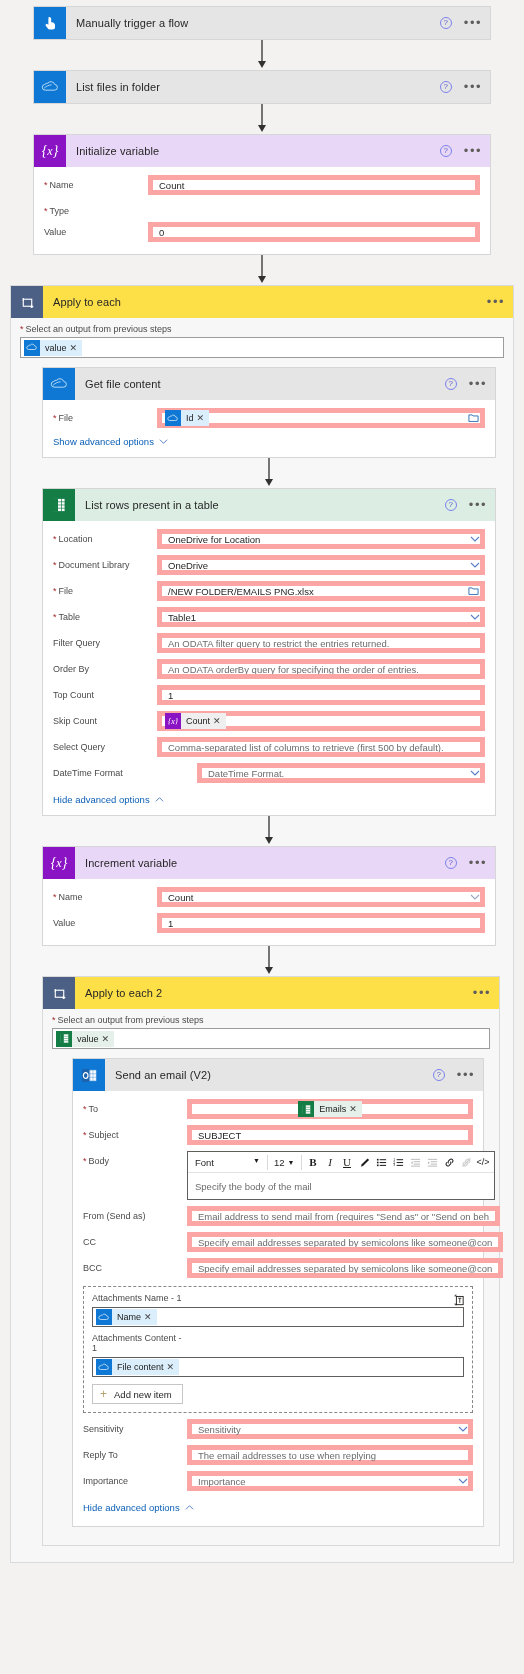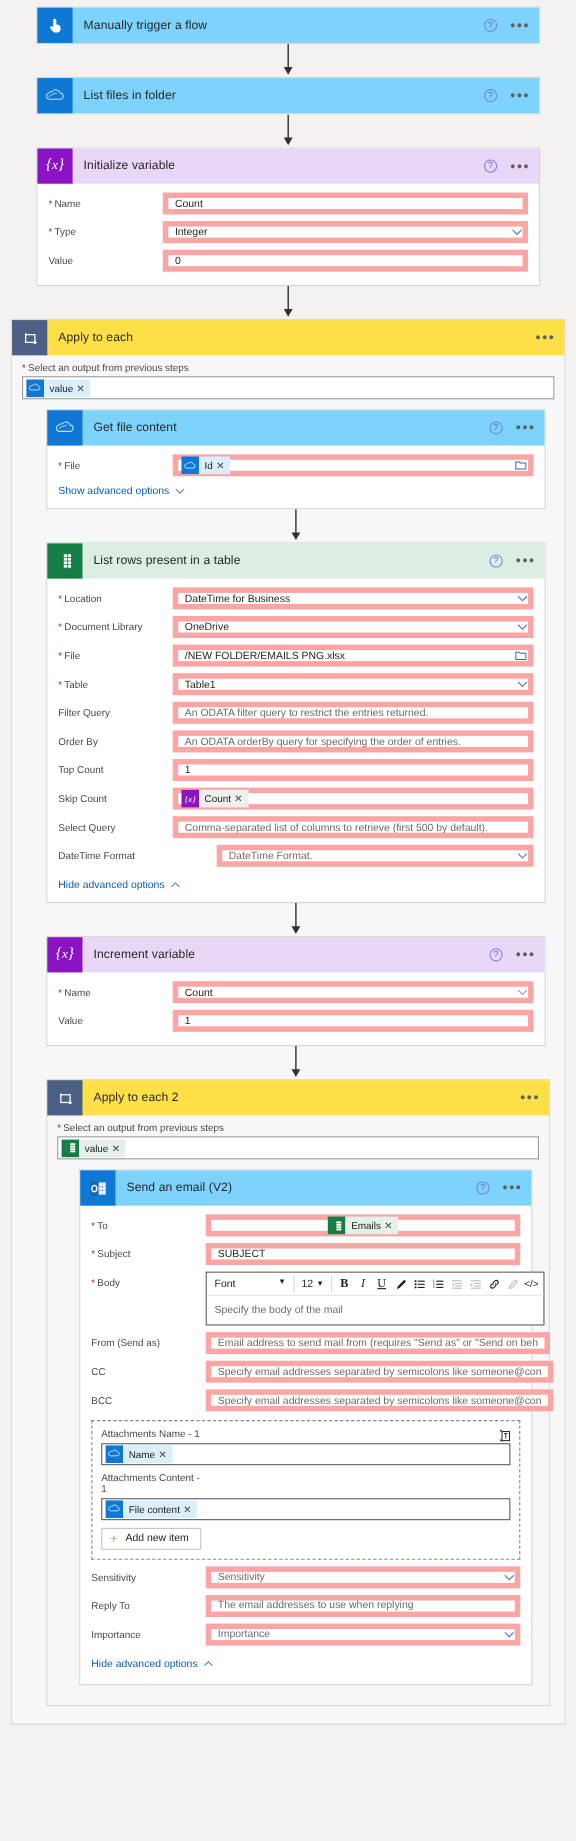--- a/index.html
+++ b/index.html
@@ -25,21 +25,21 @@
     width:32px; height:32px; flex:0 0 32px;
     display:flex; align-items:center; justify-content:center;
   }
   .card-header .title { margin-left:10px; font-size:11px; color:#262626; letter-spacing:.1px;}
   .hdr-actions { position:absolute; right:8px; top:0; height:32px; display:flex; align-items:center; gap:12px;}
   .help { width:12px;height:12px;border:1px solid #7b83eb;border-radius:50%;color:#5b5fc7;font-size:8px;
           display:flex;align-items:center;justify-content:center;line-height:1;}
   .ellipsis { color:#605e5c; font-size:13px; letter-spacing:1.5px; line-height:8px; }
 
   
-  .h-blue   { background:#7dd3fc; }
+  .h-blue   { background:#e5e5e5; }
   .h-blue .icon-box { background:#0f78d4; }
   .h-purple { background:#e9d7f7; }
   .h-purple .icon-box { background:#8a14c4; }
   .h-green  { background:#dceee4; }
   .h-green .icon-box { background:#147c45; }
   .h-loop   { background:#fde047; }
   .h-loop .icon-box { background:#4c5f85; }
 
   
   .body { padding:8px 10px 10px 10px; }
@@ -178,28 +178,20 @@
       </div>
       <div class="body">
         <div class="row">
           <div class="lbl req">Name</div>
           <div class="ctl">
             <div class="inp">Count</div>
           </div>
         </div>
         <div class="row">
           <div class="lbl req">Type</div>
-          <div class="ctl">
-            <div class="inp">Integer</div>
-            <span class="chev">
-                <svg width="10" height="10" viewBox="0 0 10 10">
-                  <path d="M1 3 L5 7 L9 3" fill="none" stroke="#5b7fc7" stroke-width="1.1"></path>
-                </svg>
-              </span>
-          </div>
         </div>
         <div class="row" style="margin-bottom:2px;">
           <div class="lbl">Value</div>
           <div class="ctl">
             <div class="inp">0</div>
           </div>
         </div>
       </div>
     </div>
   </div>
@@ -309,21 +301,21 @@
               </div>
               <div class="title">List rows present in a table</div>
               <div class="hdr-actions">
                 <div class="help">?</div>
                 <div class="ellipsis">•••</div>
               </div>
             </div>
             <div class="body" id="list-rows-body"><div class="row">
                   <div class="lbl req">Location</div>
                   <div class="ctl">
-                    <div class="inp" style="white-space: nowrap; overflow: hidden;">DateTime for Business</div>
+                    <div class="inp" style="white-space: nowrap; overflow: hidden;">OneDrive for Location</div>
                     <span class="chev">
                       <svg width="10" height="10" viewBox="0 0 10 10">
                         <path d="M1 3 L5 7 L9 3" fill="none" stroke="#5b7fc7" stroke-width="1.1"></path>
                       </svg>
                     </span>
                   </div>
                 </div><div class="row">
                   <div class="lbl req">Document Library</div>
                   <div class="ctl">
                     <div class="inp" style="white-space: nowrap; overflow: hidden;">OneDrive</div>

